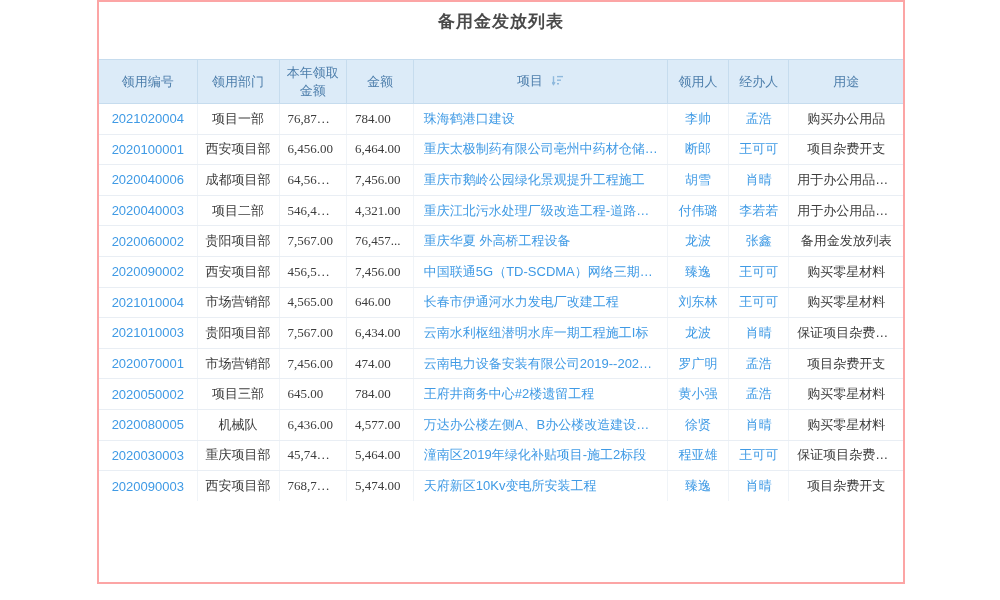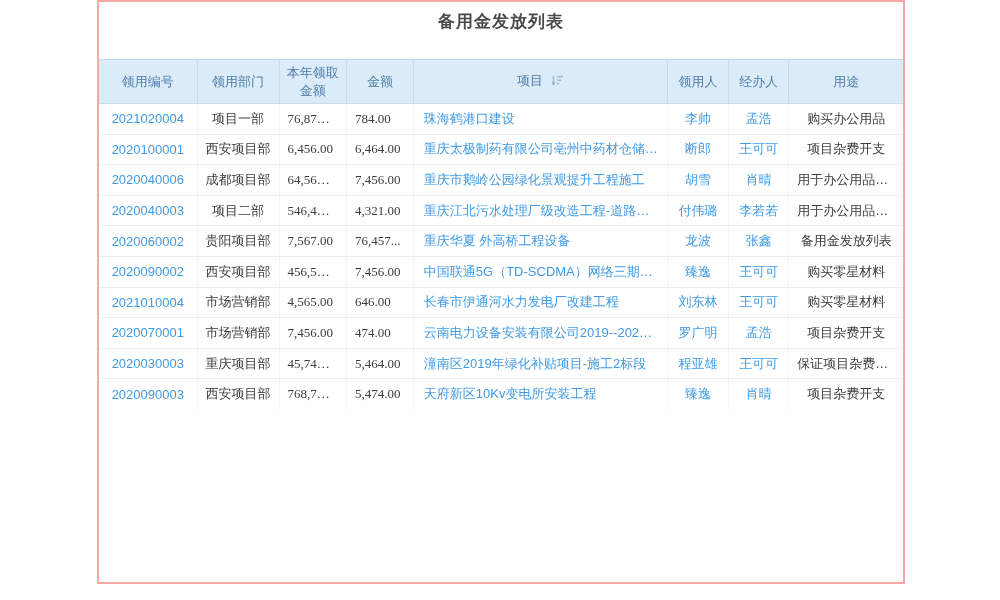--- a/index.html
+++ b/index.html
@@ -138,30 +138,60 @@
           <td class="c-center link">2021010004</td>
           <td class="c-center">市场营销部</td>
           <td class="c-right">4,565.00</td>
           <td class="c-right">646.00</td>
           <td class="c-left link">长春市伊通河水力发电厂改建工程</td>
           <td class="c-center link">刘东林</td>
           <td class="c-center link">王可可</td>
           <td class="c-center">购买零星材料</td>
         </tr>
         <tr>
+          <td class="c-center link">2021010003</td>
+          <td class="c-center">贵阳项目部</td>
+          <td class="c-right">7,567.00</td>
+          <td class="c-right">6,434.00</td>
+          <td class="c-left link">云南水利枢纽潜明水库一期工程施工I标</td>
+          <td class="c-center link">龙波</td>
+          <td class="c-center link">肖晴</td>
+          <td class="c-center">保证项目杂费开支</td>
+        </tr>
+        <tr>
           <td class="c-center link">2020070001</td>
           <td class="c-center">市场营销部</td>
           <td class="c-right">7,456.00</td>
           <td class="c-right">474.00</td>
           <td class="c-left link">云南电力设备安装有限公司2019--2020年度劳...</td>
           <td class="c-center link">罗广明</td>
           <td class="c-center link">孟浩</td>
           <td class="c-center">项目杂费开支</td>
         </tr>
         <tr>
+          <td class="c-center link">2020050002</td>
+          <td class="c-center">项目三部</td>
+          <td class="c-right">645.00</td>
+          <td class="c-right">784.00</td>
+          <td class="c-left link">王府井商务中心#2楼遗留工程</td>
+          <td class="c-center link">黄小强</td>
+          <td class="c-center link">孟浩</td>
+          <td class="c-center">购买零星材料</td>
+        </tr>
+        <tr>
+          <td class="c-center link">2020080005</td>
+          <td class="c-center">机械队</td>
+          <td class="c-right">6,436.00</td>
+          <td class="c-right">4,577.00</td>
+          <td class="c-left link">万达办公楼左侧A、B办公楼改造建设工程</td>
+          <td class="c-center link">徐贤</td>
+          <td class="c-center link">肖晴</td>
+          <td class="c-center">购买零星材料</td>
+        </tr>
+        <tr>
           <td class="c-center link">2020030003</td>
           <td class="c-center">重庆项目部</td>
           <td class="c-right">45,745.00</td>
           <td class="c-right">5,464.00</td>
           <td class="c-left link">潼南区2019年绿化补贴项目-施工2标段</td>
           <td class="c-center link">程亚雄</td>
           <td class="c-center link">王可可</td>
           <td class="c-center">保证项目杂费开支</td>
         </tr>
         <tr>

